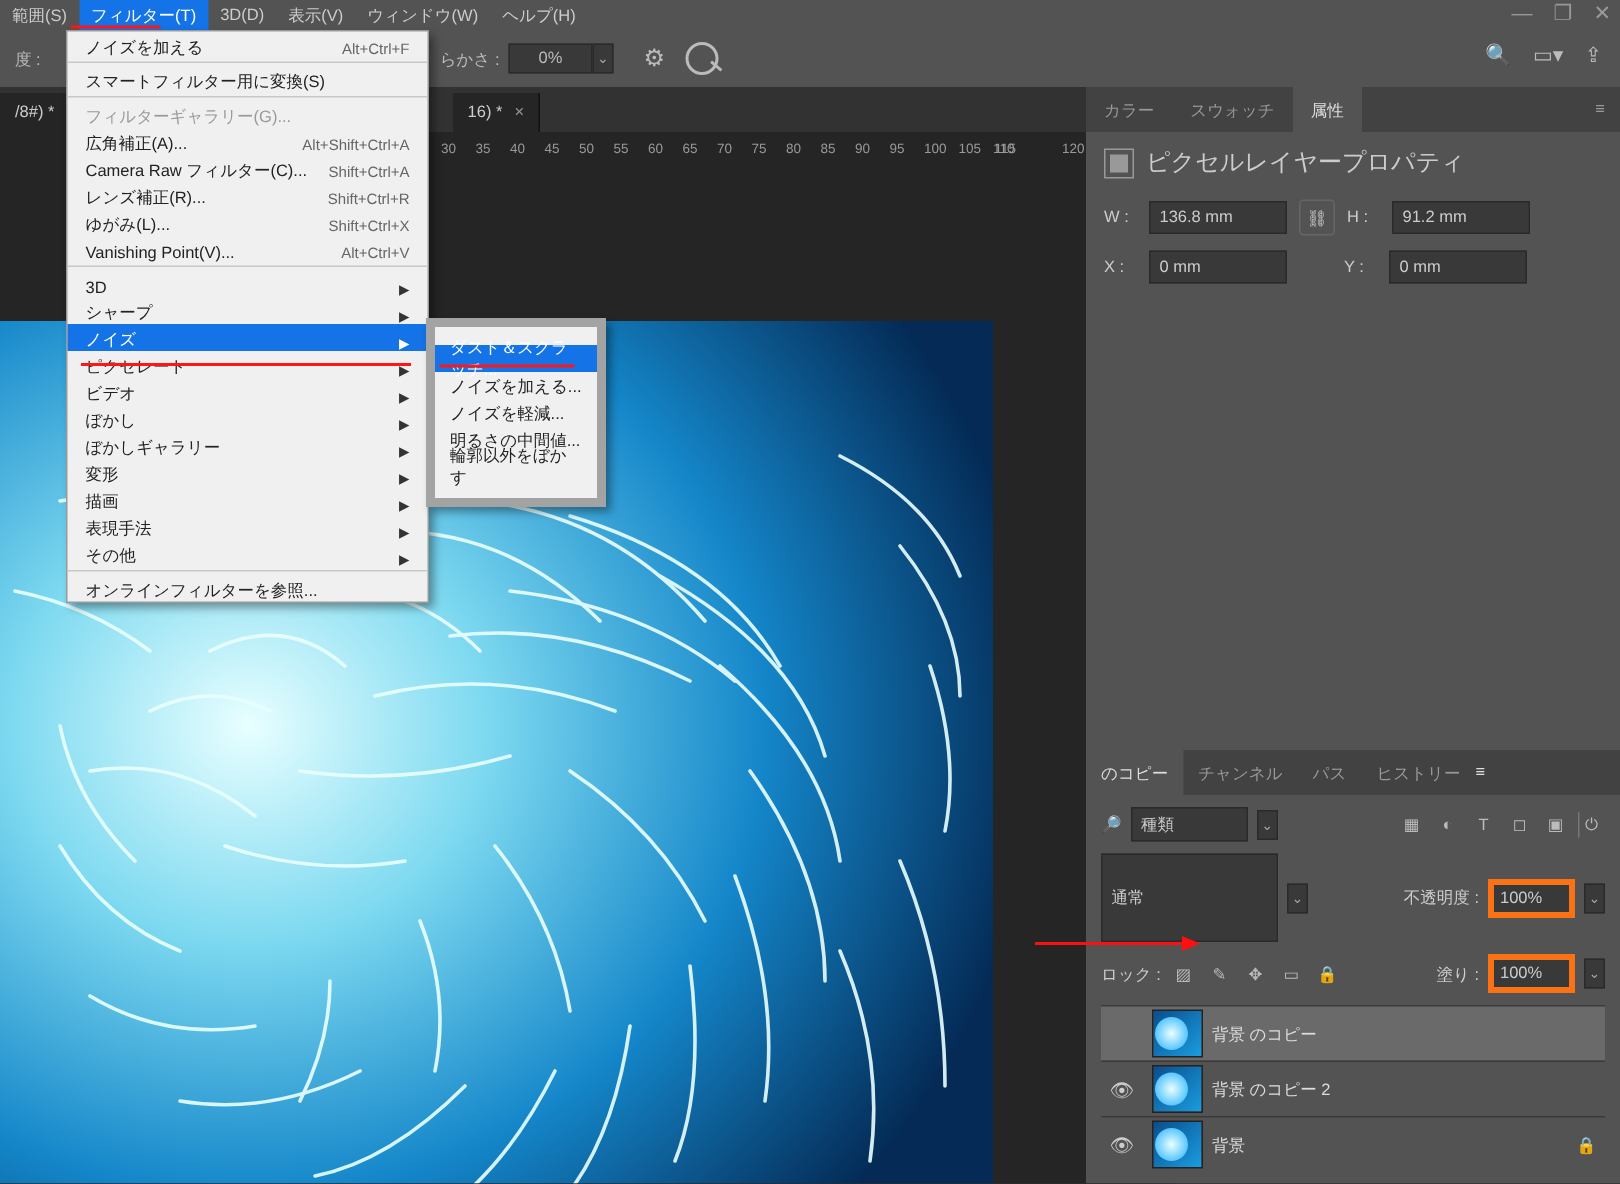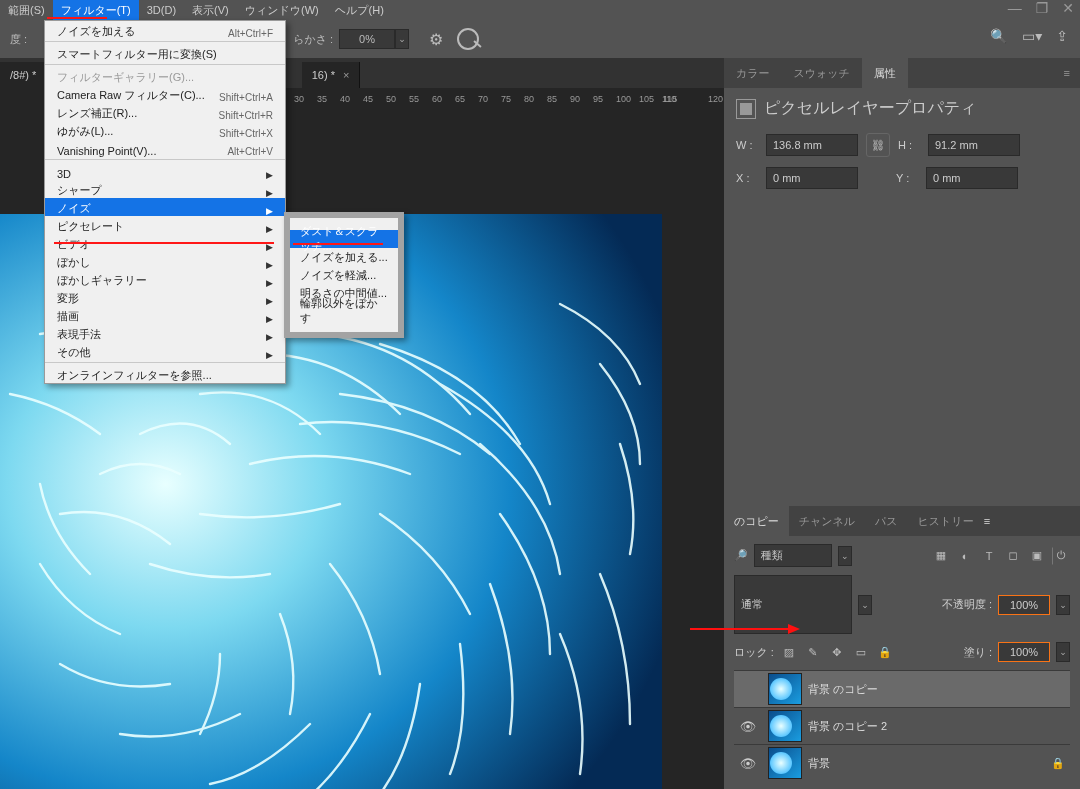--- a/index.html
+++ b/index.html
@@ -35,21 +35,21 @@
 .whrow .link{width:22px;height:22px;border:1px solid #666;display:flex;align-items:center;justify-content:center;border-radius:3px}
 .panel-sep{height:420px}
 .layers-tabs{height:30px;background:#424242;display:flex;align-items:center}
 .layers-tabs .pt{padding:8px 10px;color:#999}
 .layers-tabs .pt.active{background:#535353;color:#ddd}
 .layers-body{padding:8px 10px;color:#ccc}
 .lrow{display:flex;align-items:center;gap:6px;margin-bottom:8px}
 .lrow .search{background:#393939;border:1px solid #2a2a2a;padding:3px 6px;width:64px}
 .lrow .ico{width:16px;height:16px;color:#bbb;display:flex;align-items:center;justify-content:center;border:1px solid transparent}
 .lrow .ddwide{background:#393939;border:1px solid #2a2a2a;padding:21px 6px;width:104px}
-.lrow .pct{background:#393939;border:1px solid #f97316;padding:3px 4px;width:42px;text-align:center}
+.lrow .pct{background:#393939;border:4px solid #f97316;padding:3px 4px;width:42px;}
 .lrow .caretc{width:12px;height:18px;background:#393939;border:1px solid #2a2a2a;display:flex;align-items:center;justify-content:center;font-size:9px;color:#aaa}
 .layer{display:flex;align-items:center;height:36px;border-top:1px solid #3a3a3a}
 .layer.sel{background:#6a6a6a}
 .layer .eye{width:28px;text-align:center;color:#ccc;font-size:13px}
 .layer .thumb{width:32px;height:30px;border:1px solid #222;margin:0 6px;background:linear-gradient(135deg,#0a4d8c,#1a9de0);position:relative;overflow:hidden}
 .layer .thumb:after{content:"";position:absolute;width:22px;height:22px;border-radius:50%;background:radial-gradient(circle,#eaffff,#59c6ff 70%);left:1px;top:4px}
 .layer .name{flex:1;color:#ddd}
 .layer .lock{width:24px;text-align:center;color:#bbb}
 .arrow-red{position:absolute;left:690px;top:622px;width:110px;height:8px;z-index:40}
 .arrow-red svg{width:110px;height:14px}
@@ -295,20 +295,24 @@
     </div>
   <div class="sep"></div>
   <div class="row">
       <span class="lbl">スマートフィルター用に変換(S)</span>
     </div>
   <div class="sep"></div>
   <div class="row dis">
       <span class="lbl">フィルターギャラリー(G)...</span>
     </div>
   <div class="row">
+      <span class="lbl">広角補正(A)...</span>
+      <span class="sc">Alt+Shift+Ctrl+A</span>
+    </div>
+  <div class="row">
       <span class="lbl">Camera Raw フィルター(C)...</span>
       <span class="sc">Shift+Ctrl+A</span>
     </div>
   <div class="row">
       <span class="lbl">レンズ補正(R)...</span>
       <span class="sc">Shift+Ctrl+R</span>
     </div>
   <div class="row">
       <span class="lbl">ゆがみ(L)...</span>
       <span class="sc">Shift+Ctrl+X</span>

